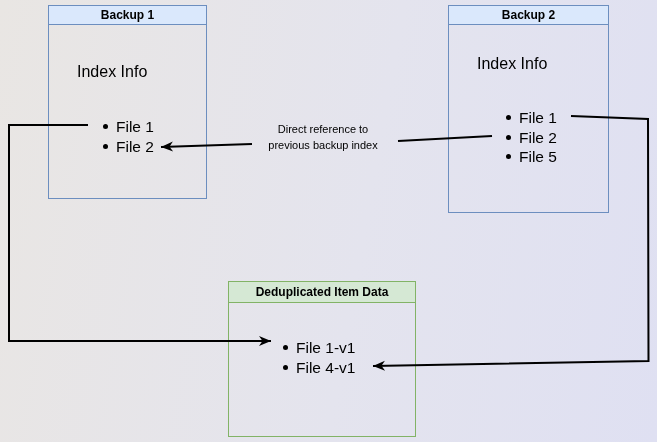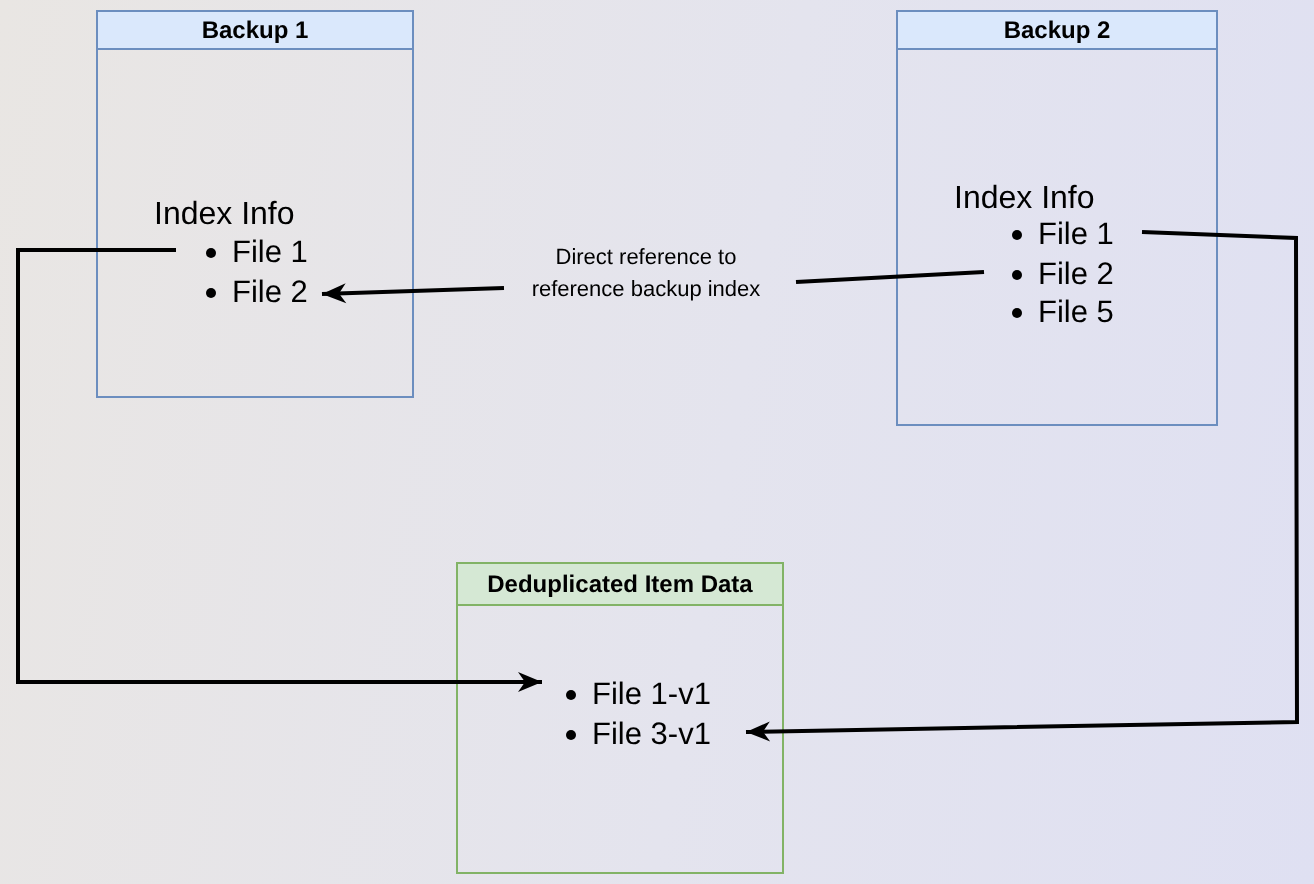--- a/index.html
+++ b/index.html
@@ -31,21 +31,20 @@
     font-size: 12px;
     border-bottom: 1px solid;
   }
   .blue  .box-header { background: #dae8fc; border-color: #6c8ebf; height: 19px; line-height: 19px; }
   .green .box-header { background: #d5e8d4; border-color: #82b366; height: 21px; line-height: 21px; }
   .box-body { position: relative; width: 100%; }
   .sublabel {
     position: absolute;
     font-size: 16px;
     white-space: nowrap;
-    margin-top: 36px;
   }
   ul.files {
     position: absolute;
     margin: 0;
     padding: 0;
     list-style: none;
   }
   ul.files li {
     position: relative;
     padding-left: 15px;
@@ -102,26 +101,26 @@
     <div class="box-body">
       <div class="sublabel" style="left:28px; top:30px;">Index Info</div>
       <ul class="files" style="left:55px; top:83px;">
         <li>File 1</li>
         <li>File 2</li>
         <li>File 5</li>
       </ul>
     </div>
   </div>
 
-  <div class="box green" style="left:228px; top:281px; width:164px; height:156px;">
+  <div class="box green" style="left:228px; top:281px; width:188px; height:156px;">
     <div class="box-header">Deduplicated Item Data</div>
     <div class="box-body">
       <ul class="files" style="left:52px; top:35px;">
         <li>File 1-v1</li>
-        <li>File 3-v1</li>
+        <li>File 4-v1</li>
       </ul>
     </div>
   </div>
 
   <svg class="arrows" width="657" height="442" viewBox="0 0 657 442">
     <defs>
       <marker id="ah" markerUnits="userSpaceOnUse" markerWidth="14" markerHeight="12" refX="13" refY="6" orient="auto">
         <path d="M1,1 L13,6 L1,11 L4.5,6 Z" fill="#000000"></path>
       </marker>
     </defs>
@@ -129,16 +128,16 @@
     <path d="M 88 125 L 9 125 L 9 341 L 271 341" fill="none" stroke="#000000" stroke-width="2" marker-end="url(#ah)"></path>
 
     <path d="M 571 116 L 648 119 L 648.5 361 L 373 366" fill="none" stroke="#000000" stroke-width="2" marker-end="url(#ah)"></path>
 
     <path d="M 492 136 L 398 141" fill="none" stroke="#000000" stroke-width="2"></path>
     <path d="M 252 144 L 161 147" fill="none" stroke="#000000" stroke-width="2" marker-end="url(#ah)"></path>
   </svg>
 
   <div class="annotation">
     <div>Direct reference to</div>
-    <div>reference backup index</div>
+    <div>previous backup index</div>
   </div>
 
 </div>
 
 </body></html>

